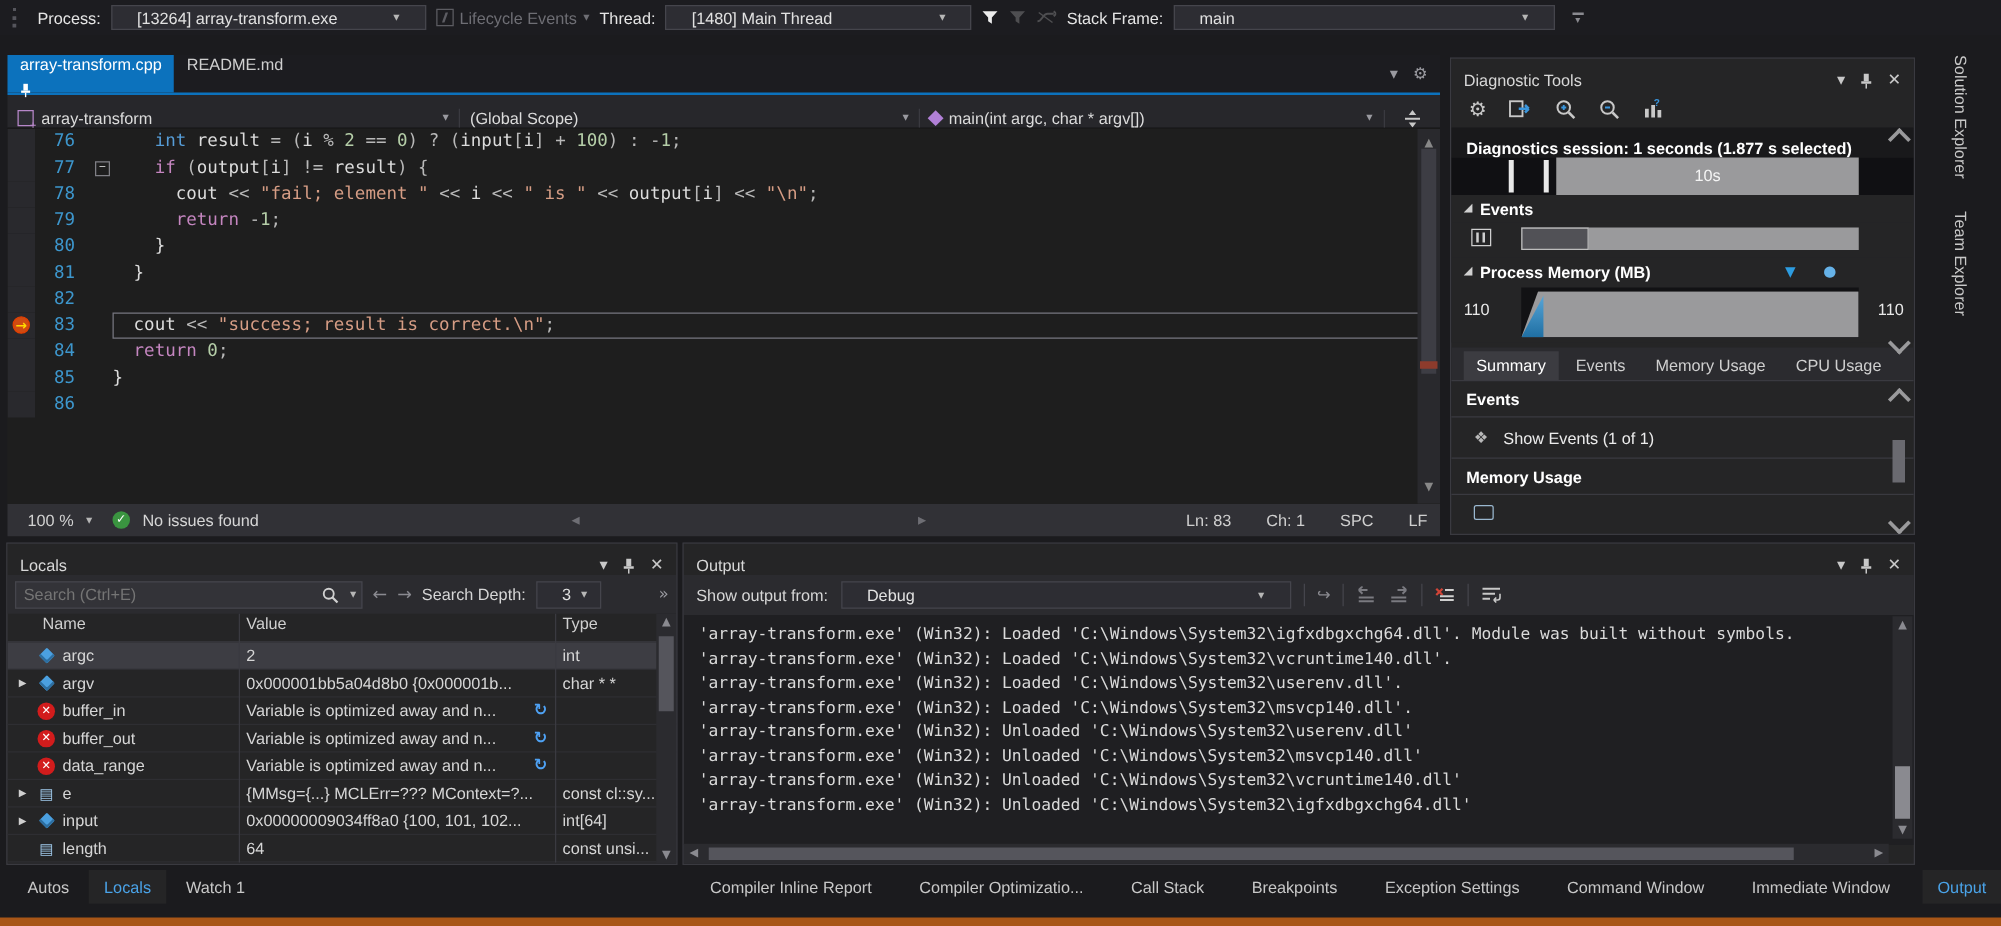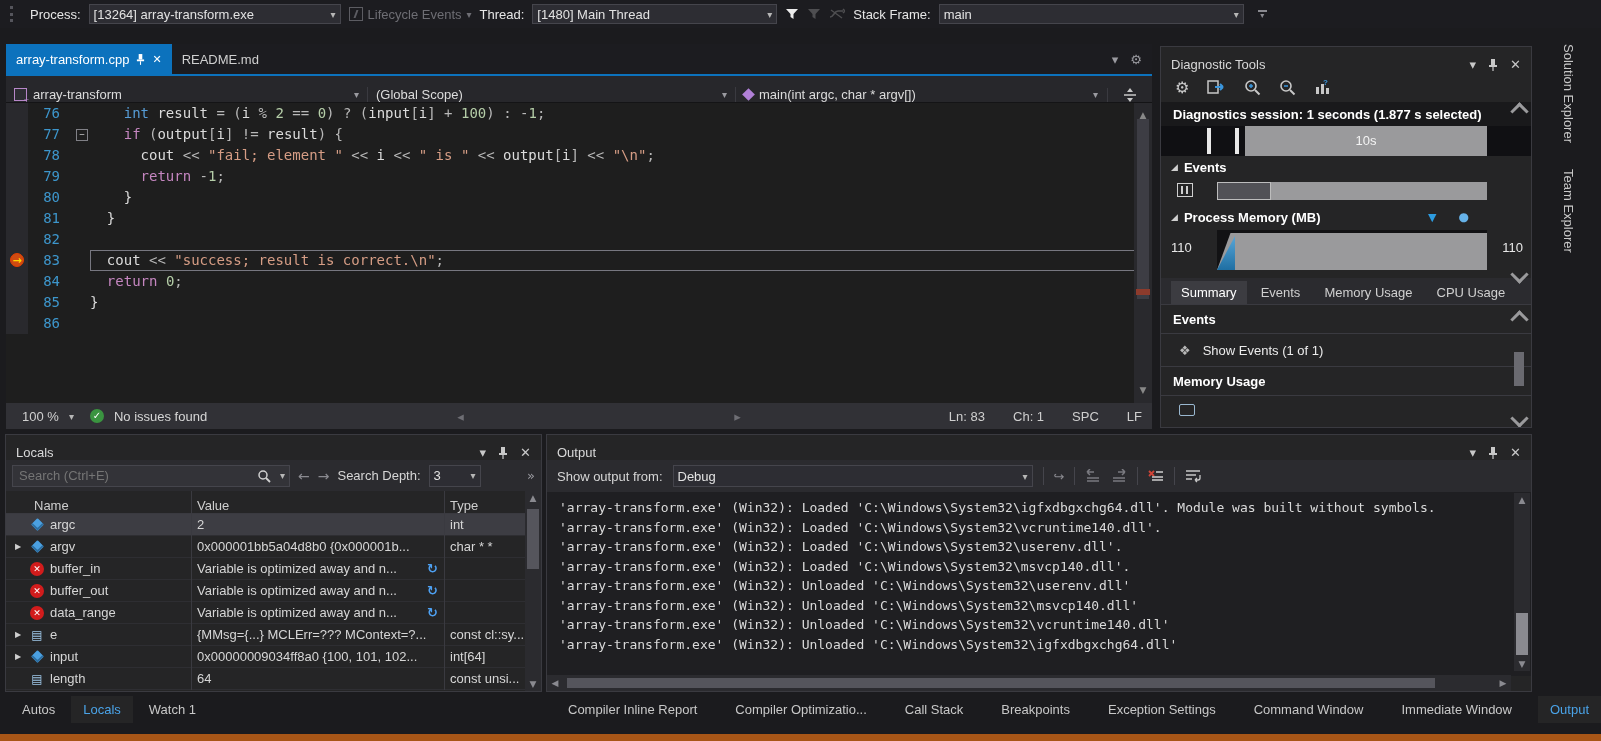--- a/index.html
+++ b/index.html
@@ -4,34 +4,34 @@
 <style>
   html,body{margin:0;padding:0;background:#1b1b1e;width:1601px;height:741px;overflow:hidden;
     font-family:"Liberation Sans",sans-serif;color:#d6d6d6;font-size:13px;}
   .g{font-family:"DejaVu Sans",sans-serif;}
   
   #dbgbar{position:absolute;left:0;top:0;width:1601px;height:28px;background:#1c1c20;
     display:flex;align-items:center;gap:8px;padding-left:10px;box-sizing:border-box;}
   .grip{width:3px;height:16px;border-left:3px dotted #55555c;margin-right:6px;}
   .tlabel{color:#e6e6e6;}
   .dd{background:#2d2d33;border:1px solid #45454c;height:20px;display:flex;align-items:center;
-    padding:0 4px;box-sizing:border-box;color:#e2e2e2;}
+    padding:0 20px;box-sizing:border-box;color:#e2e2e2;}
   .dd .caret{margin-left:auto;color:#b6b6b6;font-size:10px;padding-left:8px;}
   .dim{color:#6e6e74;}
   .lifecycle{display:flex;align-items:center;gap:5px;color:#6e6e74;}
   .lcicon{width:12px;height:12px;border:1px solid #5c5c62;display:inline-block;position:relative;}
   .lcicon:before{content:"";position:absolute;left:5px;top:2px;width:2px;height:8px;background:#5c5c62;transform:skewX(-20deg);}
   .funnel{display:inline-block;}
   .ovf{display:flex;flex-direction:column;align-items:center;gap:1px;margin-left:6px;}
   .ovf i{display:block;width:9px;height:2px;background:#8a8a90;}
   .ovf b{color:#8a8a90;font-size:8px;line-height:6px;}
   
   #editor{position:absolute;left:6px;top:44px;width:1146px;height:384px;background:#1e1e1e;}
   #tabbar{height:30px;display:flex;align-items:stretch;background:#1c1c20;border-bottom:2px solid #0c72bd;}
-  .etab{display:flex;align-items:center;gap:7px;padding:0 10px;color:#cfcfcf;}
+  .etab{display:flex;align-items:flex-start;gap:7px;padding:0 10px;color:#cfcfcf;flex-direction:column;}
   .etab.active{background:#0c72bd;color:#fff;}
   .etab .pin svg{display:block;}
   .etab .x{font-size:11px;}
   #tabbar-right{margin-left:auto;display:flex;align-items:center;gap:12px;padding:0 10px;color:#9a9aa0;}
   #navbar{height:26px;display:flex;background:#27272b;border-bottom:1px solid #141416;align-items:flex-end;}
   .navdd{display:flex;align-items:center;gap:6px;padding:0 8px;border-right:1px solid #3a3a40;box-sizing:border-box;color:#dcdcdc;}
   .navdd .caret{margin-left:auto;color:#9a9aa0;font-size:10px;}
   .prjicon{width:11px;height:11px;border:1px solid #b787c9;background:#2d2d33;position:relative;}
   .prjicon:before{content:"+";position:absolute;right:-3px;bottom:-5px;color:#b787c9;font-size:9px;}
   .fnicon{width:9px;height:9px;background:#b180d7;transform:rotate(45deg);}
@@ -63,21 +63,21 @@
     line-height:14px;text-align:center;display:inline-block;}
   #estatus .spacer{flex:1;position:relative;color:#6e6e74;}
   #estatus .spacer .la{position:absolute;left:240px;top:-7px;}
   #estatus .spacer .ra{position:absolute;right:180px;top:-7px;}
   .stitem{color:#cfcfcf;margin-left:18px;}
   
   #diag{position:absolute;left:1160px;top:46px;width:372px;height:382px;background:#252526;border:1px solid #3a3a40;box-sizing:border-box;overflow:hidden;}
   .ptitle{height:25px;display:flex;align-items:flex-end;padding:0 10px;color:#d8d8d8;background:#252526;}
   .ptitle .ticons{margin-left:auto;display:flex;align-items:center;gap:12px;color:#c8c8c8;}
   #diagtools{height:30px;display:flex;align-items:center;gap:18px;padding:0 14px;background:#252526;}
-  #diagsession{height:24px;background:#19191b;color:#fff;font-weight:bold;display:flex;align-items:center;padding:0 12px;}
+  #diagsession{height:24px;background:#19191b;color:#fff;font-weight:bold;display:flex;align-items:flex-end;padding:0 12px;}
   #timeline{position:relative;height:30px;background:#101013;}
   #timeline .tick{position:absolute;top:2px;bottom:2px;width:4px;background:#e9e9e9;}
   #timeline .sel{position:absolute;left:84px;right:44px;top:0;bottom:0;background:#9a9a9c;
     color:#f4f4f4;text-align:center;line-height:30px;}
   .secthdr{height:22px;display:flex;align-items:center;gap:6px;padding:0 10px;background:#252526;color:#fff;font-weight:bold;}
   .exparrow{color:#d0d0d0;font-size:9px;}
   #evlane{position:relative;height:28px;background:#252526;}
   .laneicon{position:absolute;left:16px;top:5px;width:16px;height:14px;border:1px solid #cfcfcf;box-sizing:border-box;}
   .laneicon:before,.laneicon:after{content:"";position:absolute;top:2px;bottom:2px;width:2px;background:#cfcfcf;}
   .laneicon:before{left:3px;} .laneicon:after{left:8px;}
@@ -111,21 +111,21 @@
   #lsearchrow{height:31px;display:flex;align-items:center;gap:8px;padding:0 6px;background:#2b2b2f;}
   #lsearch{position:relative;width:278px;height:22px;background:#333338;border:1px solid #45454c;box-sizing:border-box;}
   #lsearch input{position:absolute;inset:0;background:transparent;border:0;outline:0;color:#bdbdbd;
     font-family:"Liberation Sans",sans-serif;font-size:13px;padding:0 40px 0 6px;}
   #lsearch .mag{position:absolute;right:18px;top:3px;}
   #lsearch .caret{position:absolute;right:4px;top:4px;color:#b6b6b6;font-size:10px;}
   .navarr{color:#8a8a90;font-size:14px;}
   #depthdd{width:52px;height:22px;}
   .morebtn{margin-left:auto;color:#9a9aa0;}
   #lgrid{position:relative;}
-  .lhead{display:flex;height:22px;align-items:flex-end;border-bottom:1px solid #3a3a40;color:#cfcfcf;}
+  .lhead{display:flex;height:22px;align-items:flex-start;border-bottom:1px solid #3a3a40;color:#cfcfcf;}
   .lrow{display:flex;height:21px;align-items:center;border-bottom:1px solid #2e2e32;color:#d6d6d6;}
   .lrow.sel{background:#3d3d43;}
   .c-name{width:185px;flex:0 0 185px;display:flex;align-items:center;gap:5px;padding-left:6px;box-sizing:border-box;overflow:hidden;}
   .c-val{width:253px;flex:0 0 253px;padding-left:6px;box-sizing:border-box;position:relative;overflow:hidden;white-space:nowrap;}
   .c-type{flex:1;padding-left:6px;overflow:hidden;white-space:nowrap;}
   .tw{width:12px;flex:0 0 12px;color:#cfcfcf;font-size:8px;text-align:center;}
   .vicon{width:16px;flex:0 0 16px;display:flex;justify-content:center;align-items:center;}
   .ic-field{width:9px;height:9px;background:#4ba0e0;transform:rotate(45deg);border-radius:1px;box-shadow:inset -2px -2px 0 #2d6ea0;}
   .ic-error{width:14px;height:14px;border-radius:50%;background:#d21c1c;color:#fff;font-size:9px;font-weight:bold;
     line-height:14px;text-align:center;}

